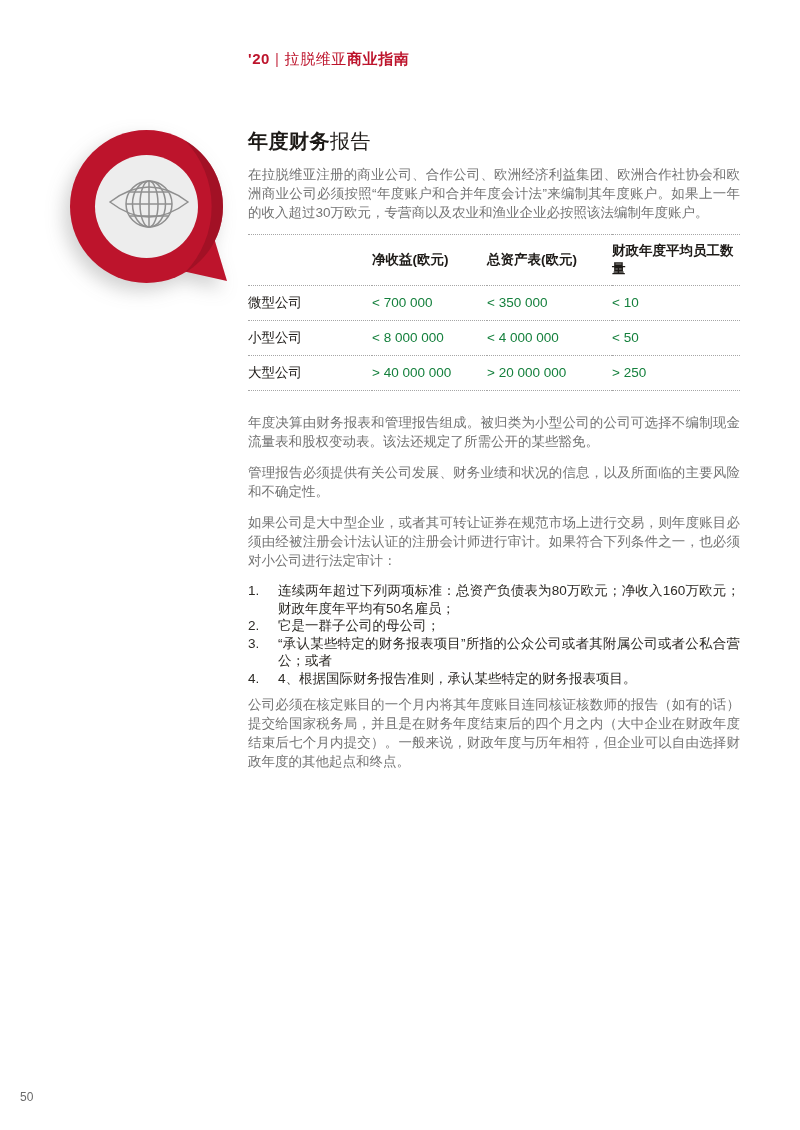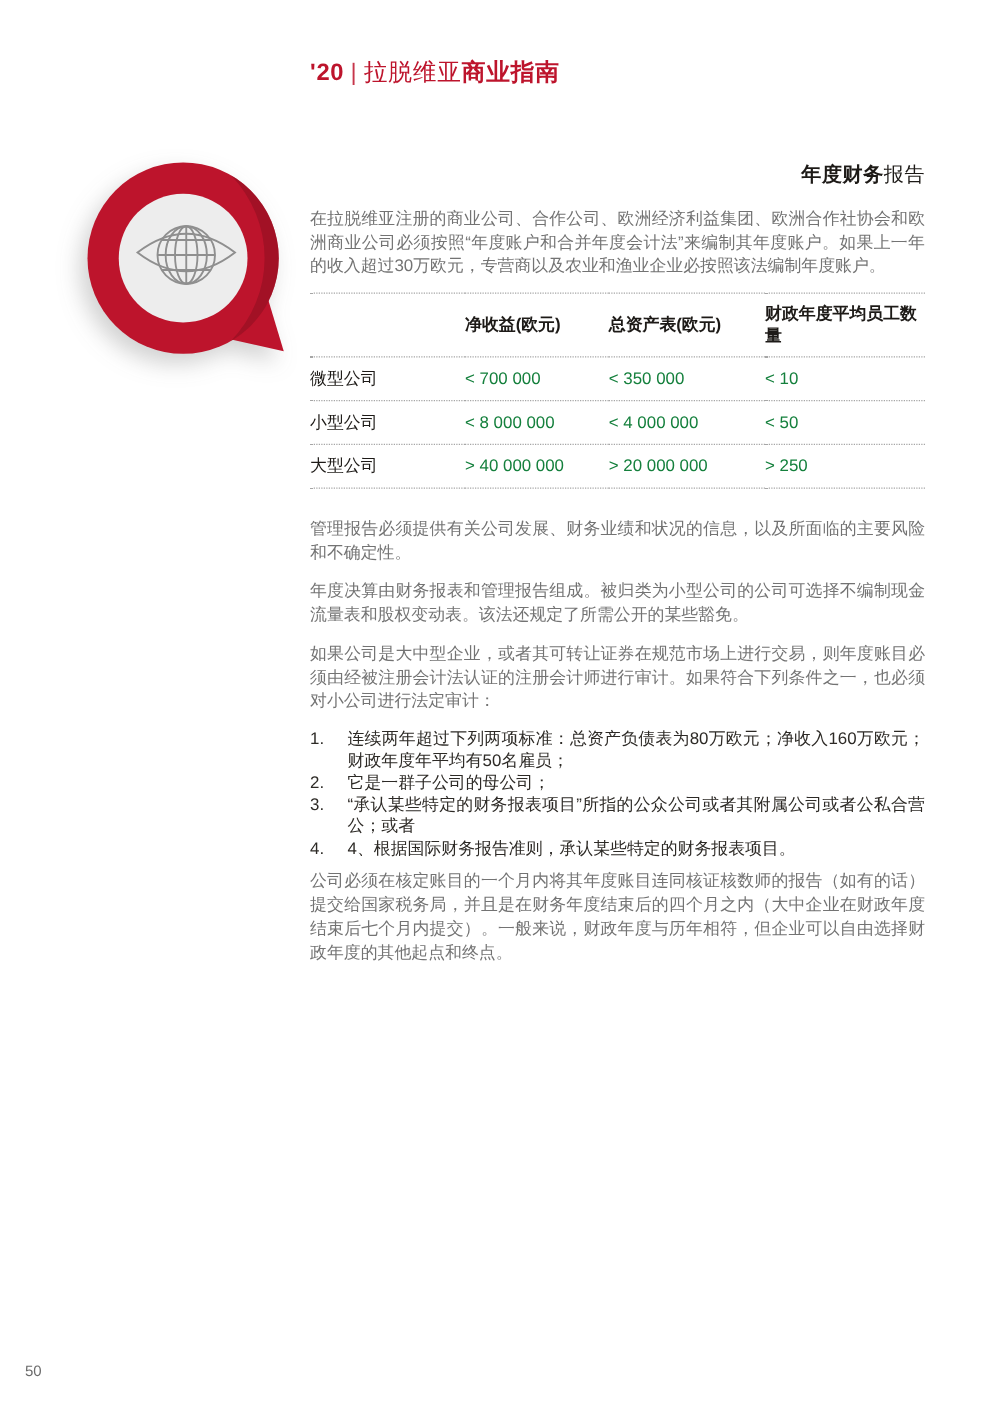--- a/index.html
+++ b/index.html
@@ -7,40 +7,40 @@
     position:relative;
     width:800px;height:1130px;
     background:#ffffff;
     font-family:"Liberation Sans","DejaVu Sans",sans-serif;
     color:#2d2a26;
     overflow:hidden;
   }
   
   .running-header{
     position:absolute;left:248px;top:52px;
-    font-size:19px;line-height:14px;letter-spacing:.6px;
+    font-size:15px;line-height:14px;letter-spacing:.6px;
     color:var(--accent);
     white-space:nowrap;
   }
   .running-header .yr{font-weight:bold;}
   .running-header .div{font-weight:300;padding:0 5px;color:var(--accent);opacity:.85;}
   .running-header .brand-bold{font-weight:bold;}
   
   .badge{
     position:absolute;left:66px;top:126px;width:166px;height:166px;
   }
   .badge svg{filter:drop-shadow(-6px 8px 9px rgba(70,70,70,.25));}
   
   .content{
     position:absolute;left:248px;top:130px;width:492px;
   }
   h1.article-title{
     margin:0 0 13px 0;
-    font-size:16px;line-height:22px;font-weight:normal;
-    color:#1d1a17;letter-spacing:.5px;text-align:right;
+    font-size:20px;line-height:22px;font-weight:normal;
+    color:#1d1a17;letter-spacing:.5px;
   }
   h1.article-title .t-bold{font-weight:bold;}
   .content p{
     margin:0 0 12px 0;
     font-size:13.5px;line-height:19px;
     text-align:justify;
     color:#737373;
   }
   
   table.limits{
@@ -146,22 +146,22 @@
           <tr>
             <th>大型公司</th>
             <td>&gt; 40 000 000</td>
             <td>&gt; 20 000 000</td>
             <td>&gt; 250</td>
           </tr>
         </tbody>
     </table>
 
     <div>
+        <p>年度决算由财务报表和管理报告组成。被归类为小型公司的公司可选择不编制现金流量表和股权变动表。该法还规定了所需公开的某些豁免。</p>
         <p>管理报告必须提供有关公司发展、财务业绩和状况的信息，以及所面临的主要风险和不确定性。</p>
-        <p>年度决算由财务报表和管理报告组成。被归类为小型公司的公司可选择不编制现金流量表和股权变动表。该法还规定了所需公开的某些豁免。</p>
         <p>如果公司是大中型企业，或者其可转让证券在规范市场上进行交易，则年度账目必须由经被注册会计法认证的注册会计师进行审计。如果符合下列条件之一，也必须对小公司进行法定审计：</p>
       </div>
 
     <ol class="conditions">
         <li>
           <span class="num">1.</span>
           <span class="txt">连续两年超过下列两项标准：总资产负债表为80万欧元；净收入160万欧元；财政年度年平均有50名雇员；</span>
         </li>
         <li>
           <span class="num">2.</span>

